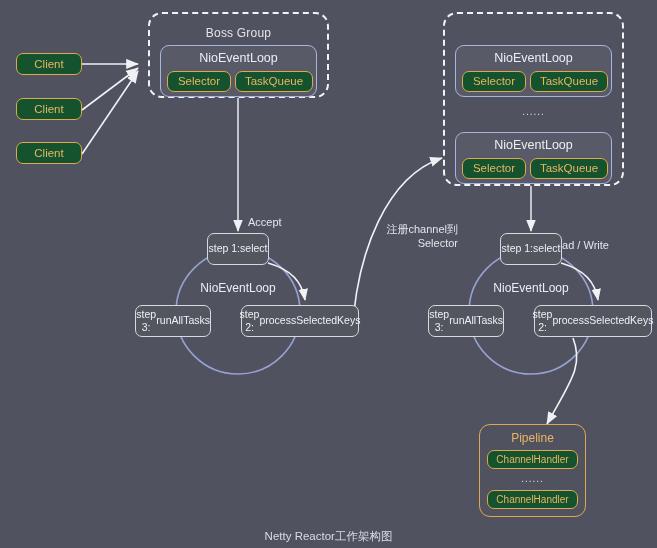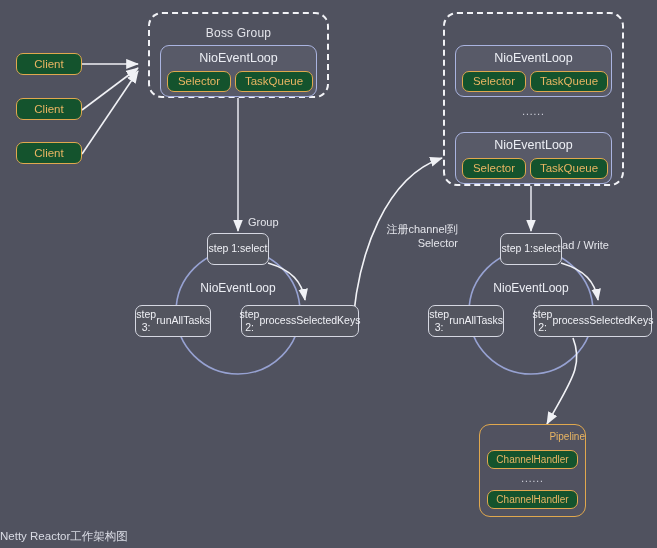--- a/index.html
+++ b/index.html
@@ -114,38 +114,38 @@
     position: absolute;
     color: #d8dae4;
     font-size: 10px;
     letter-spacing: 1px;
     text-align: center;
   }
 
   .caption {
     position: absolute;
     left: 0; right: 0;
-    text-align: left;
+    text-align: center;
     color: #d9dbe4;
     font-size: 11.5px;
   }
 
   
   .pipeline-box {
     border: 1.6px solid #e0a84e;
     border-radius: 11px;
     background: #55576330;
     display: block;
   }
   .pipeline-title {
     position: absolute;
     left: 0; right: 0; top: 6px;
-    text-align: right;
+    text-align: center;
     color: #e9b563;
-    font-size: 10px;
+    font-size: 12px;
   }
 </style>
 </head>
 <body>
 
 <div id="canvas">
 
   <svg class="layer" viewBox="0 0 657 548" xmlns="http://www.w3.org/2000/svg">
     <defs>
       <marker id="arrowWhite" markerWidth="9" markerHeight="9" refX="7.4" refY="3.2" orient="auto" markerUnits="strokeWidth">
@@ -214,21 +214,21 @@
   <div class="node nel-box" style="left:455px; top:132px; width:157px; height:52px;">
     <div class="nel-title">NioEventLoop</div>
   </div>
   <div class="node pill" style="left:462px; top:158px; width:64px; height:21px;">
     <span>Selector</span>
   </div>
   <div class="node pill" style="left:530px; top:158px; width:78px; height:21px;">
     <span>TaskQueue</span>
   </div>
 
-  <div class="plain-label" style="left:248px; top:216px;">Group</div>
+  <div class="plain-label" style="left:248px; top:216px;">Accept</div>
   <div class="plain-label" style="left:548px; top:215px;margin-top:24px;">Read / Write</div>
 
   <div class="plain-label two-line" style="left:362px; top:222px; width:96px;">
     <span>注册channel到</span><br>
     <span>Selector</span>
   </div>
 
   <div class="circle-label" style="left:176px; top:281px; width:124px;">NioEventLoop</div>
 
   <div class="node step-box" style="left:207px; top:233px; width:62px; height:32px;">

